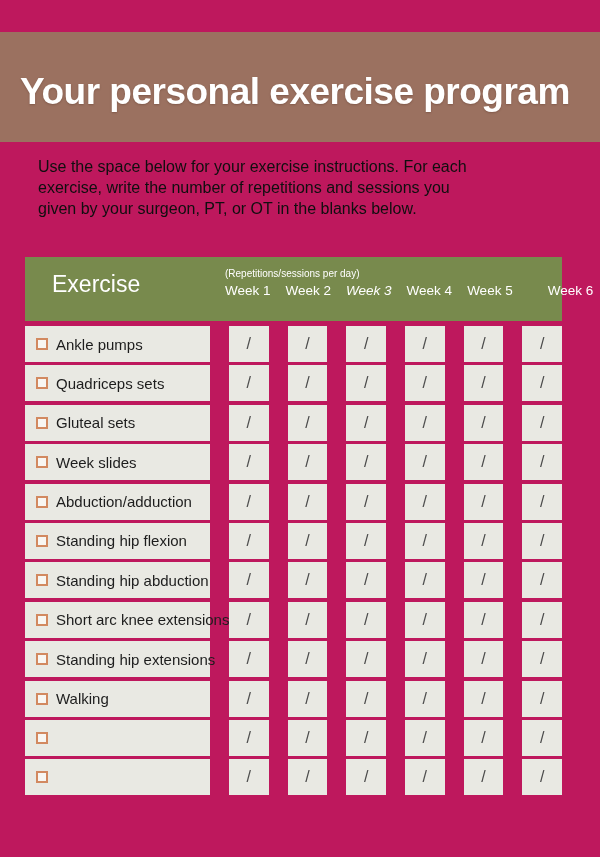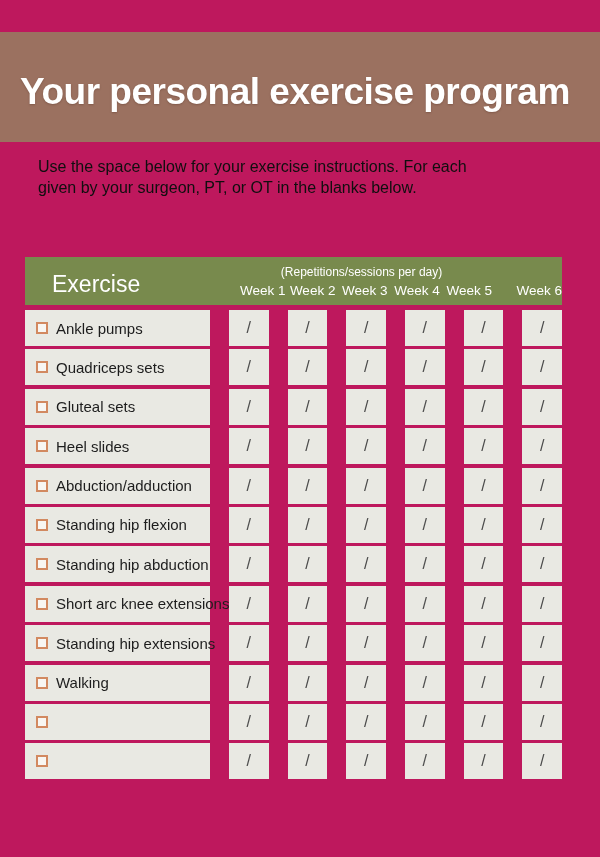--- a/index.html
+++ b/index.html
@@ -35,30 +35,30 @@
     position:absolute;left:38px;top:156px;width:470px;
     font-size:16px;line-height:21px;color:#0f0f0f;
   }
 
   
   .extable{position:absolute;left:25px;top:257px;width:537px;}
   .thead{
     display:grid;
     grid-template-columns:185px repeat(6,1fr);
     grid-template-rows:22px 26px;
-    column-gap:2px;
-    height:48px;background:var(--header-bg);color:#ffffff;
+    column-gap:15px;
+    height:64px;background:var(--header-bg);color:#ffffff;
   }
   .th-exercise{
     grid-column:1;grid-row:1/3;align-self:end;
     padding:0 0 7px 27px;font-size:23px;font-weight:normal;
   }
   .th-reps{
     grid-column:2/6;grid-row:1;align-self:end;
-    text-align:right;font-size:12px;white-space:nowrap;
+    text-align:left;font-size:10px;white-space:nowrap;
   }
   .th-week{
     grid-row:2;align-self:center;text-align:center;
     font-size:13.5px;padding-bottom:3px;white-space:nowrap;
   }
   .tbody{display:flex;flex-direction:column;gap:3.4px;margin-top:5px;}
   .row{
     display:grid;grid-template-columns:185px repeat(6,1fr);
     column-gap:19px;height:36px;
   }
@@ -79,31 +79,32 @@
 <body>
 
 <div class="page">
 
   <header class="banner">
     <h1>Your personal exercise program</h1>
   </header>
 
   <div class="intro">
     <div>Use the space below for your exercise instructions. For each</div>
+    <div>exercise, write the number of repetitions and sessions you</div>
     <div>given by your surgeon, PT, or OT in the blanks below.</div>
   </div>
 
   <section class="extable">
     <div class="thead" id="thead">
       <div class="th-exercise">Exercise</div>
       <div class="th-reps">(Repetitions/sessions per day)</div>
 
-    <div class="th-week" style="grid-column: 2; margin-left: 28px;">Week 1</div>
+    <div class="th-week" style="grid-column: 2;">Week 1</div>
         <div class="th-week" style="grid-column: 3;">Week 2</div>
-        <div class="th-week" style="grid-column: 4;">Week 3</div>
+        <div class="th-week" style="grid-column: 4; font-style: italic;">Week 3</div>
         <div class="th-week" style="grid-column: 5;">Week 4</div>
         <div class="th-week" style="grid-column: 6;">Week 5</div>
         <div class="th-week" style="grid-column: 7; margin-left: 20px;">Week 6</div>
       </div>
     <div class="tbody" id="tbody">
 
   <div class="row">
     <div class="cell label-cell">
       <span class="checkbox"></span>
       <span class="row-label">Ankle pumps</span>
@@ -138,21 +139,21 @@
           <div class="cell week-cell">/</div>
           <div class="cell week-cell">/</div>
           <div class="cell week-cell">/</div>
           <div class="cell week-cell">/</div>
           <div class="cell week-cell">/</div>
         </div>
 
   <div class="row">
     <div class="cell label-cell">
       <span class="checkbox"></span>
-      <span class="row-label">Heel slides</span>
+      <span class="row-label">Week slides</span>
     </div>
   <div class="cell week-cell">/</div>
           <div class="cell week-cell">/</div>
           <div class="cell week-cell">/</div>
           <div class="cell week-cell">/</div>
           <div class="cell week-cell">/</div>
           <div class="cell week-cell">/</div>
         </div>
 
   <div class="row">

